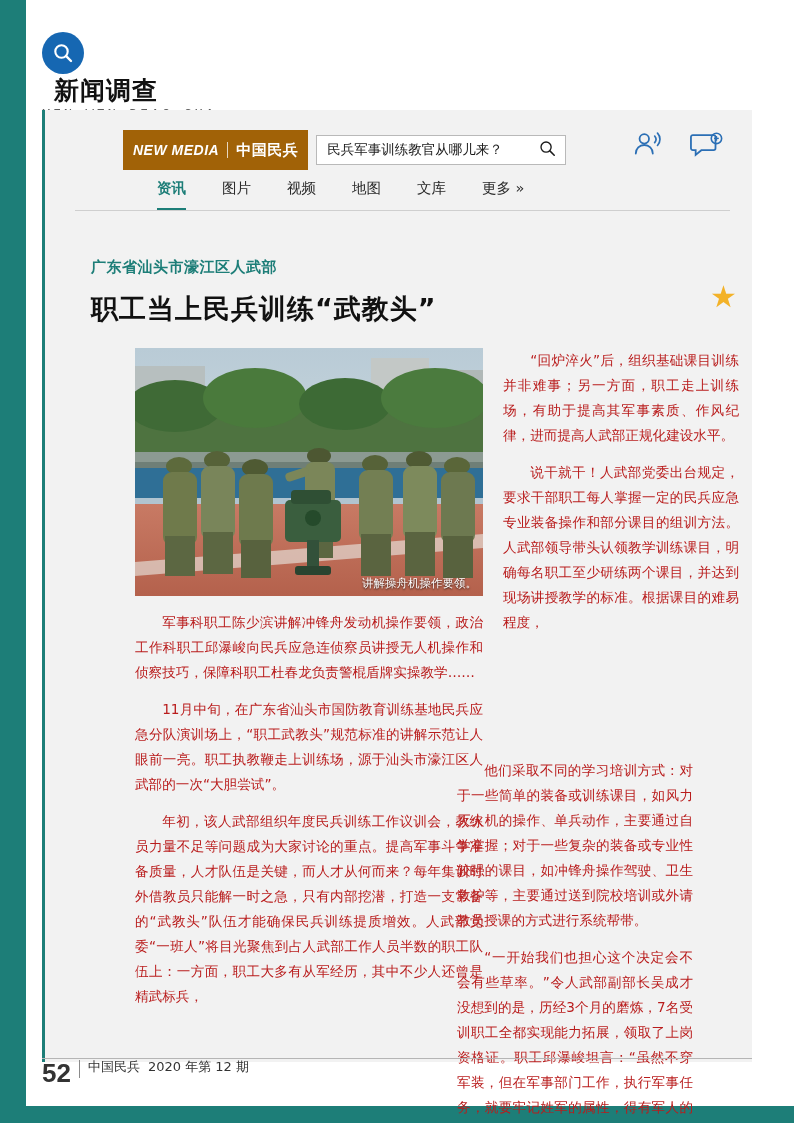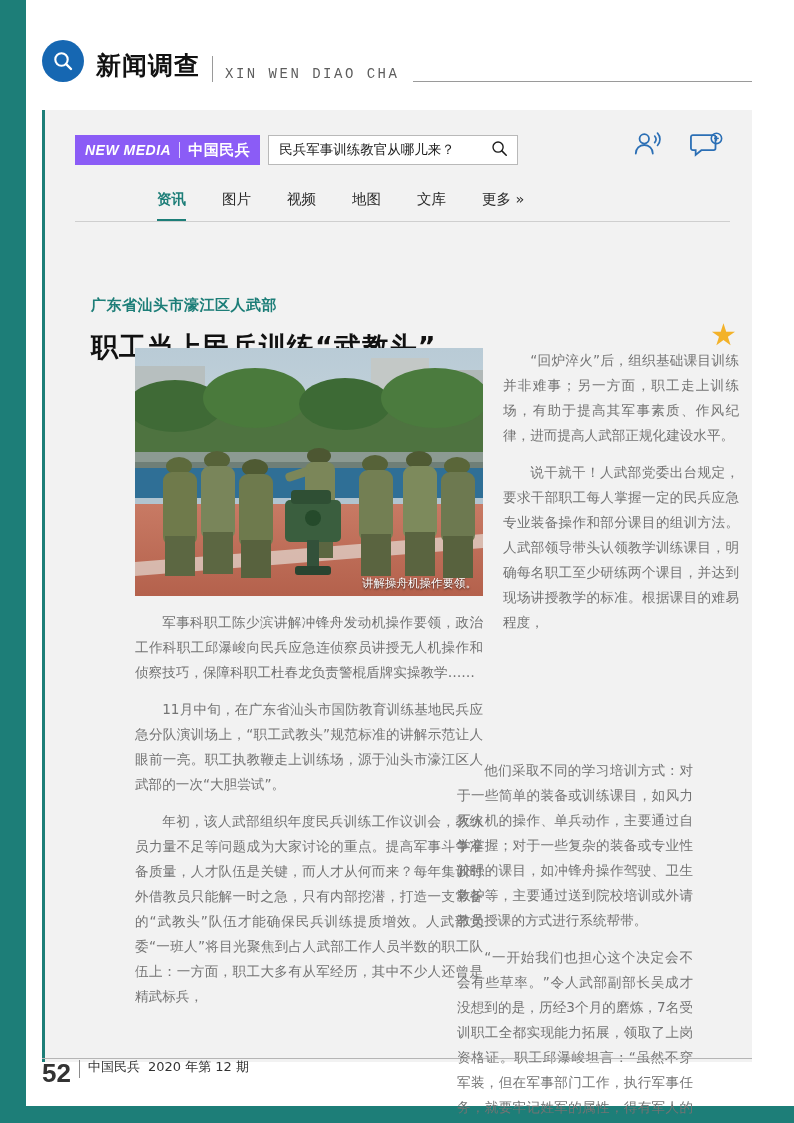--- a/index.html
+++ b/index.html
@@ -25,21 +25,21 @@
   }
   .bottom-bar {
     position: absolute; left: 0; bottom: 0;
     width: 794px; height: 17px;
     background: #1d7e78;
   }
   
   .masthead {
     position: absolute; left: 42px; top: 32px;
     width: 710px; height: 50px;
-    display: flex; align-items: flex-end;
+    display: flex; align-items: flex-start; flex-direction: column;
   }
   .search-circle {
     width: 42px; height: 42px;
     border-radius: 50%;
     background: #1667b2;
     display: flex; align-items: center; justify-content: center;
     flex: none;
   }
   .search-circle svg { display: block; }
   .mast-title {
@@ -75,29 +75,30 @@
     background: #f2f2f2;
     border-left: 3px solid #1d7e78;
   }
   .searchbar {
     position: absolute;
     left: 30px; top: 22px;
     display: flex; align-items: center;
     height: 36px;
   }
   .newmedia-tag {
-    background: #8b5cf6;
+    background: #a16207;
     color: #fff;
-    height: 30px;
+    height: 40px;
     display: flex; align-items: center;
     padding: 0 10px;
     font-size: 14px;
     font-weight: bold;
     font-style: italic;
     letter-spacing: 0.5px;
+    margin-left: 48px;
   }
   .newmedia-sep {
     width: 1px; height: 16px;
     background: rgba(255,255,255,.75);
     margin: 0 8px;
   }
   .newmedia-cn {
     font-size: 15px;
     font-weight: bold;
     font-style: normal;
@@ -117,21 +118,21 @@
     color: #1a1a1a;
     font-family: "DejaVu Sans", sans-serif;
   }
   .head-icons {
     position: absolute;
     right: 28px; top: 20px;
     display: flex; align-items: center; gap: 24px;
   }
   .tabs {
     position: absolute;
-    left: 30px; top: 72px;
+    left: 30px; top: 61px;
     width: 655px;
     height: 40px;
     border-bottom: 1px solid #cfcfcf;
     display: flex; align-items: center;
     padding-left: 82px;
     gap: 36px;
   }
   .tab {
     font-size: 14.5px;
     color: #2a2a2a;
@@ -148,21 +149,20 @@
     position: absolute;
     left: 0; right: 0; bottom: -8px;
     height: 2px;
     background: #1d7e78;
   }
   
   .article {
     position: absolute;
     left: 46px; top: 148px;
     width: 640px;
-    margin-top: 38px;
   }
   .kicker {
     color: #1d7e78;
     font-size: 15px;
     font-weight: bold;
     font-family: "DejaVu Sans", sans-serif;
     letter-spacing: .5px;
   }
   .headline {
     margin-top: 14px;
@@ -207,21 +207,21 @@
   }
   .col-right {
     position: absolute;
     left: 412px; top: 0;
     width: 236px;
   }
   p.body {
     margin: 0 0 0 0;
     font-size: 13.6px;
     line-height: 25px;
-    color: #737373;
+    color: #b91c1c;
     text-align: justify;
     text-indent: 2em;
     font-family: "DejaVu Sans", "Liberation Sans", sans-serif;
   }
   p.body + p.body { margin-top: 12px; }
   
   .footer {
     position: absolute;
     left: 42px; bottom: 34px;
     display: flex; align-items: flex-start;

